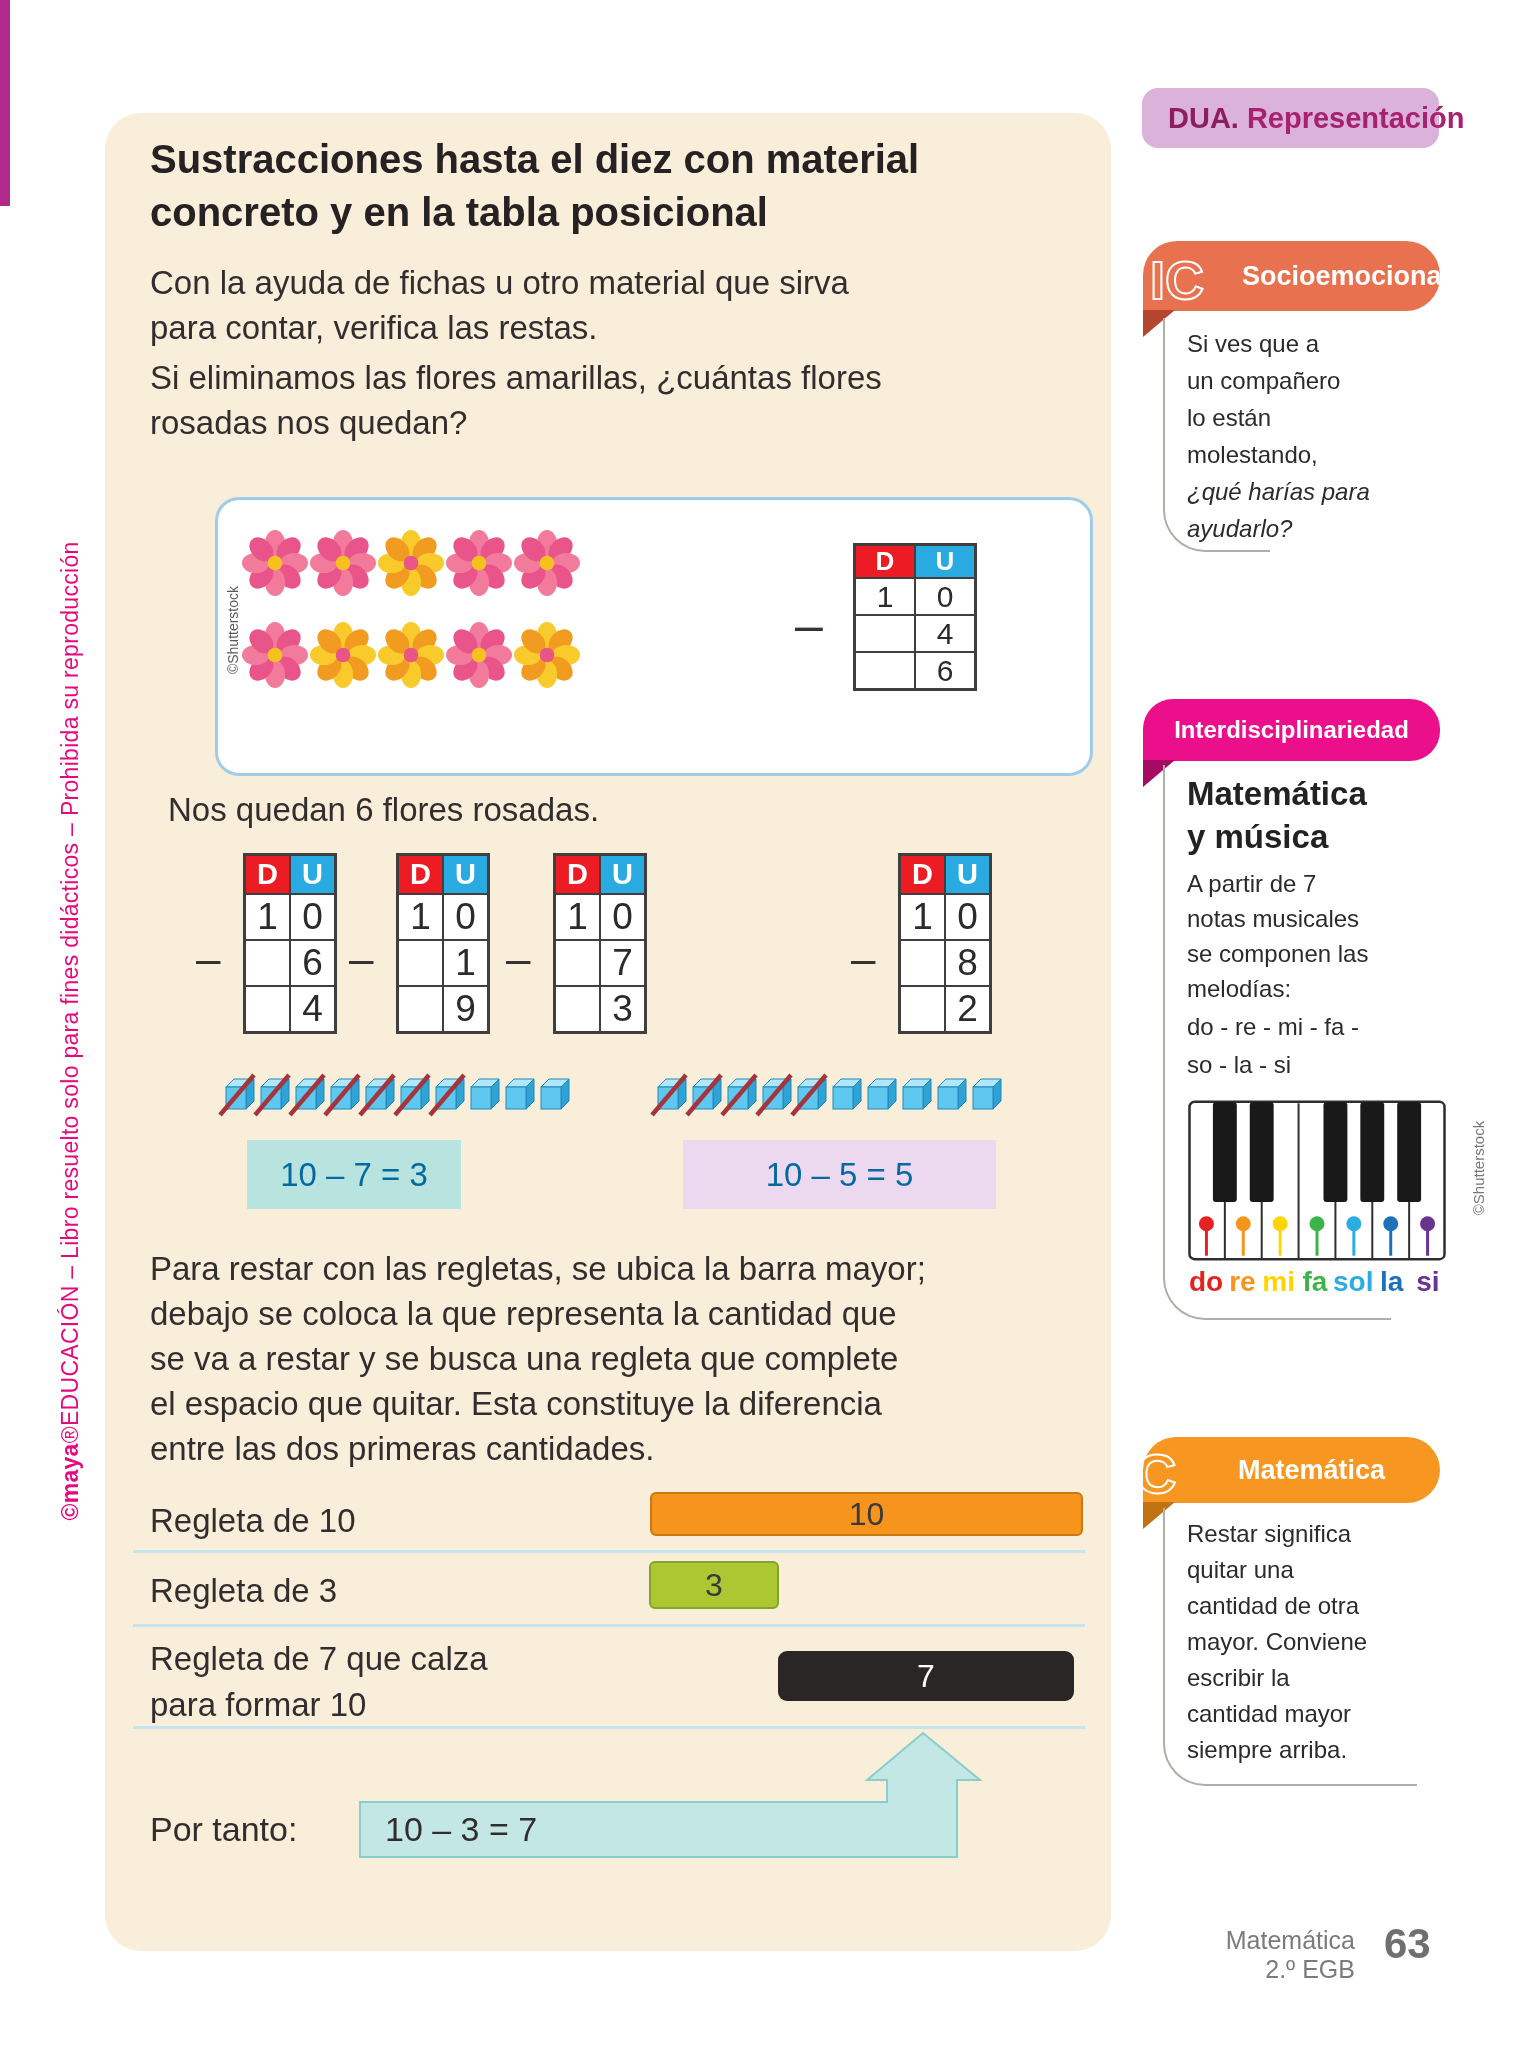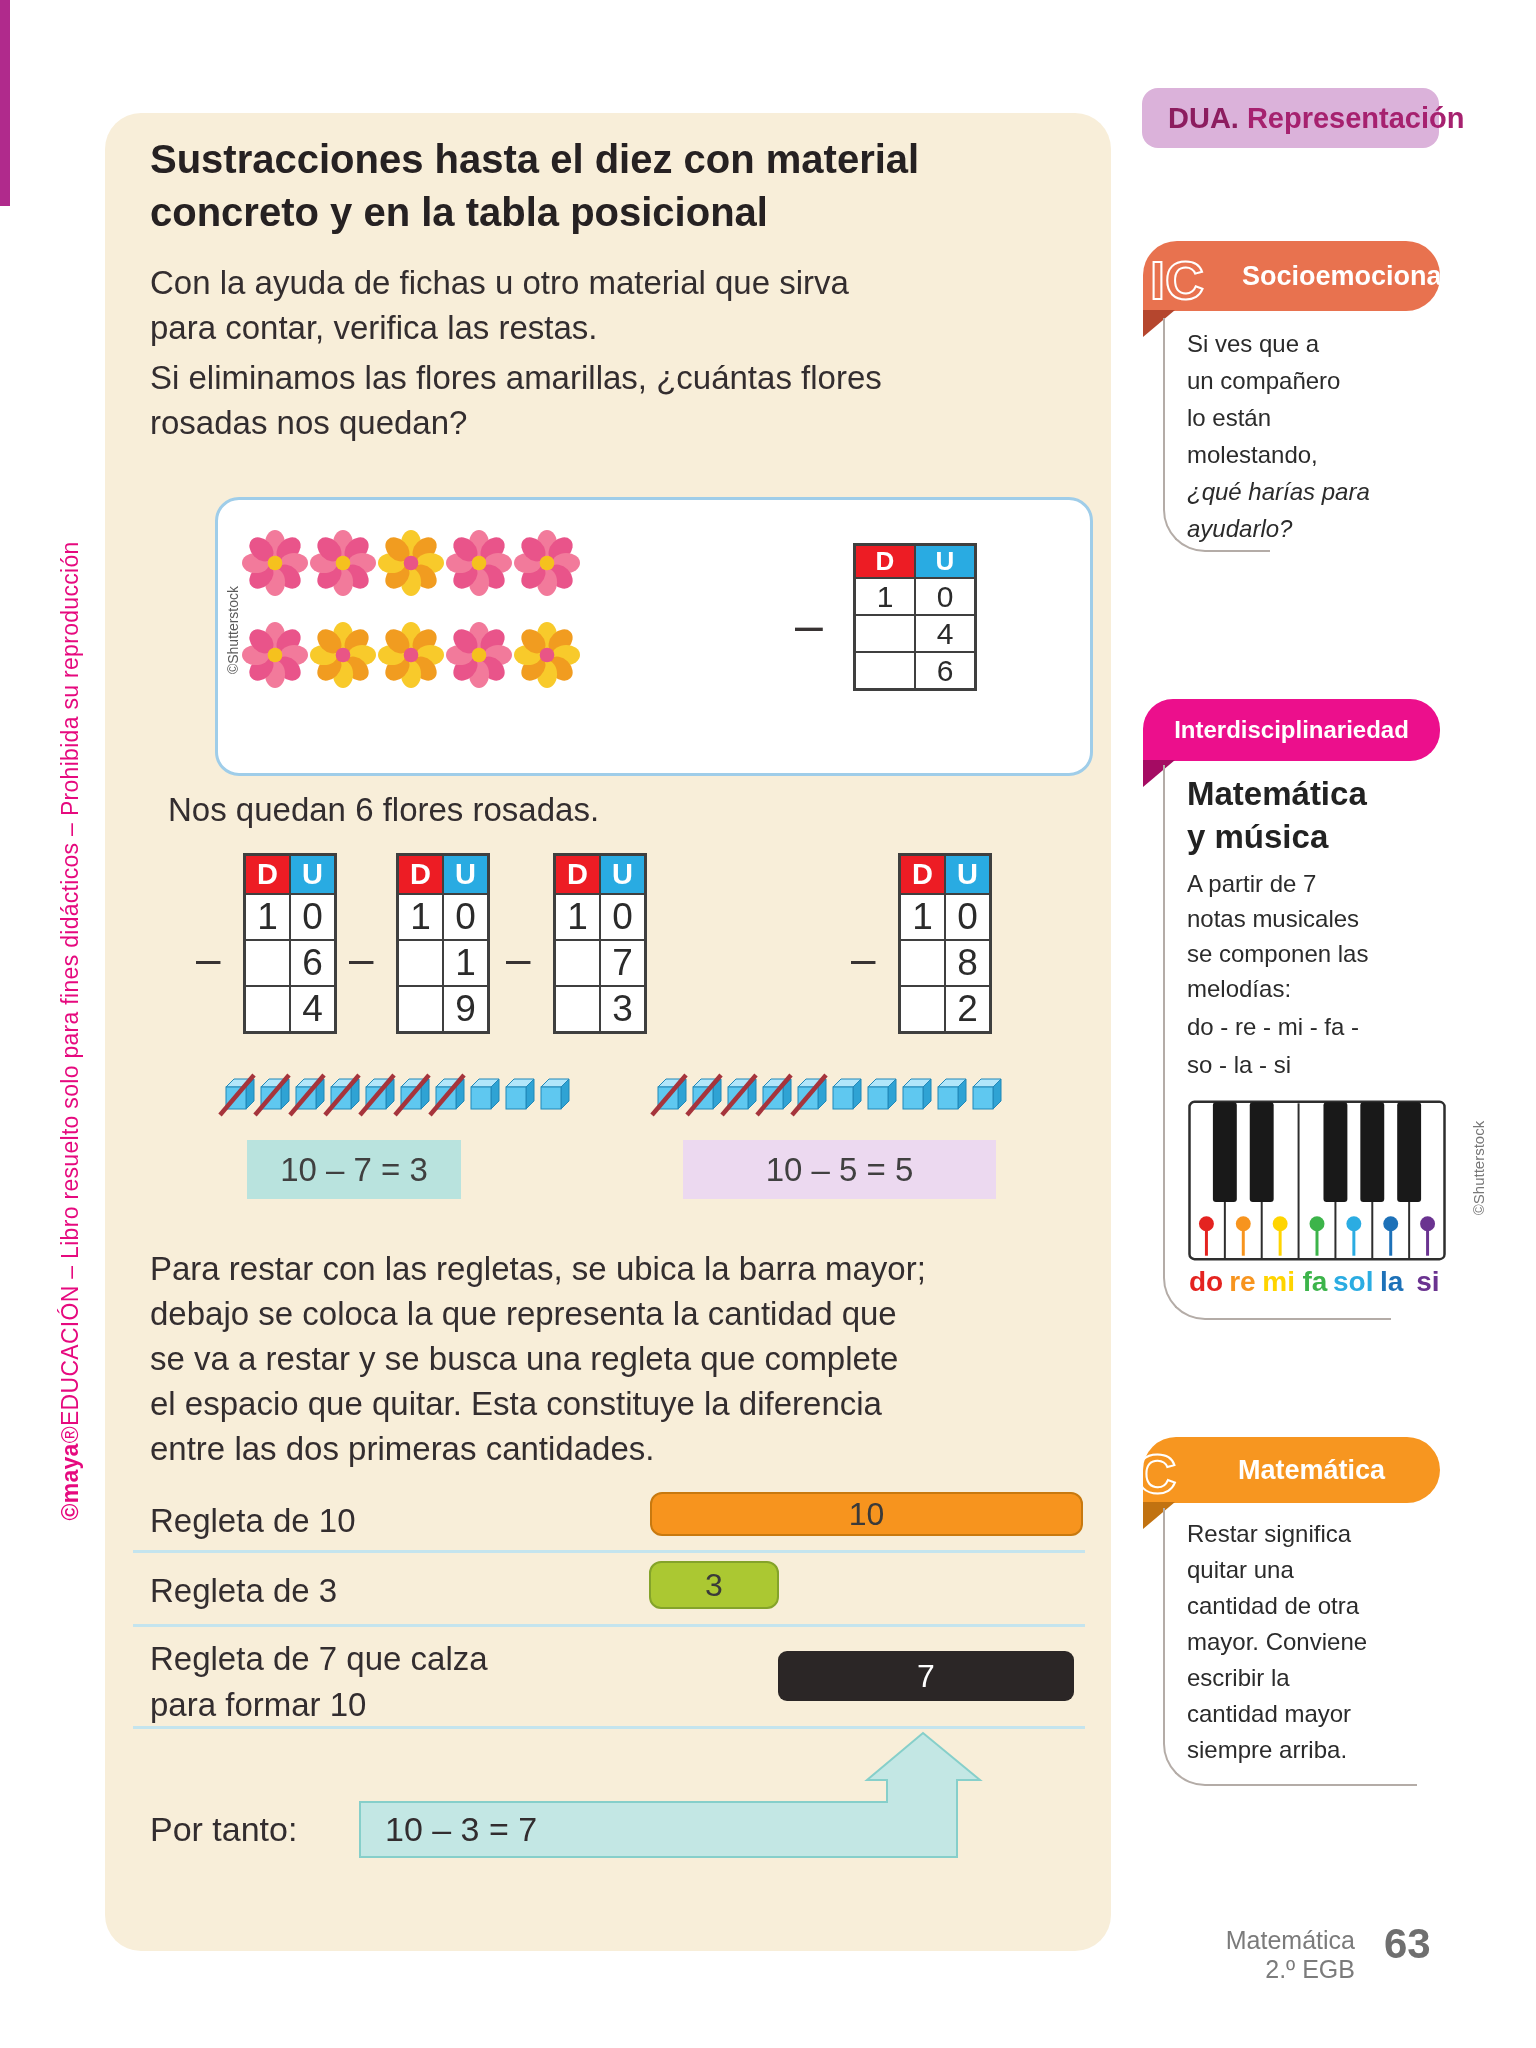--- a/index.html
+++ b/index.html
@@ -36,30 +36,30 @@
   .du-sm .h{font-size:29px;}
   .t1{left:243px;}.t2{left:396px;}.t3{left:553px;}.t4{left:898px;}
   .mn{position:absolute;font-size:44px;color:#383333;}
   .m1{left:196px;top:934px;}.m2{left:349px;top:934px;}.m3{left:506px;top:934px;}.m4{left:851px;top:934px;}
   .answer{position:absolute;left:168px;top:791px;font-size:33px;}
   
   .cubes{position:absolute;display:flex;gap:1px;}
   .cubes1{left:223px;top:1074px;}
   .cubes2{left:655px;top:1074px;}
   .cubes svg{overflow:visible;display:block;}
-  .eqbox{position:absolute;height:59px;display:flex;align-items:center;justify-content:center;
-         font-size:33px;color:#404040;}
+  .eqbox{position:absolute;height:69px;display:flex;align-items:center;justify-content:center;
+         font-size:33px;color:#0369a1;}
   .eq1{left:247px;top:1140px;width:214px;}
   .eq2{left:683px;top:1140px;width:313px;}
   .paragraph{position:absolute;left:150px;top:1246px;}
   
   .rlab{position:absolute;left:150px;font-size:33px;line-height:46px;}
   .rl1{top:1498px;}.rl2{top:1568px;}.rl3{top:1636px;width:460px;}
   .rbar{position:absolute;display:flex;align-items:center;justify-content:center;font-size:32px;
-        color:#3a3a3a;border-radius:12px;box-sizing:border-box;}
+        color:#3a3a3a;border-radius:6px;box-sizing:border-box;}
   .bar1{left:650px;top:1492px;width:433px;height:44px;border:2px solid #c8790f;}
   .bar2{left:649px;top:1561px;width:130px;height:48px;border:2px solid #84a32a;}
   .bar3{left:778px;top:1651px;width:296px;height:50px;color:#ffffff;border-radius:9px;}
   .dvd{position:absolute;left:133px;width:952px;height:3px;background:#c4e4ee;}
   .dv1{top:1550px;}.dv2{top:1624px;}.dv3{top:1726px;}
   .por-tanto{position:absolute;left:150px;top:1810px;font-size:34px;}
   .pt-eq{position:absolute;left:385px;top:1810px;font-size:34px;color:#322d2f;}
   
   .dua-badge{position:absolute;left:1142px;top:88px;width:297px;height:60px;border-radius:16px;
              display:flex;align-items:center;padding-left:26px;box-sizing:border-box;font-size:29px;font-weight:bold;}

